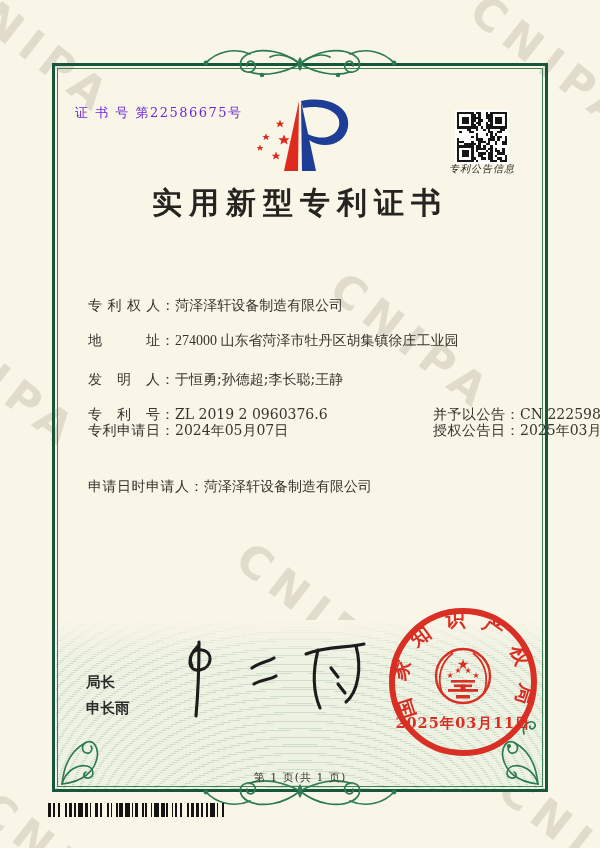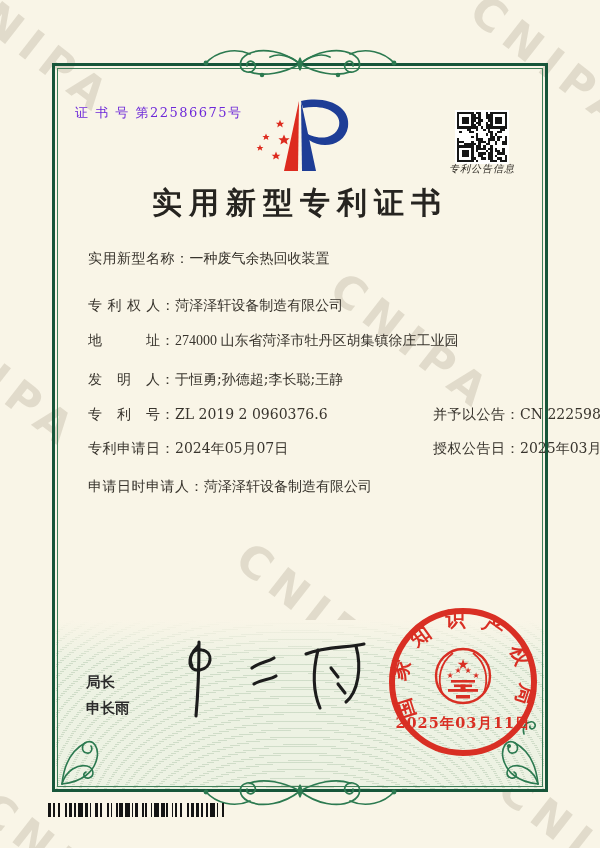--- a/index.html
+++ b/index.html
@@ -359,37 +359,34 @@
         <rect x="16" y="20" width="1" height="1" fill="#161616"></rect>
         <rect x="18" y="20" width="1" height="1" fill="#161616"></rect>
         <rect x="19" y="20" width="1" height="1" fill="#161616"></rect>
         <rect x="20" y="20" width="1" height="1" fill="#161616"></rect>
       </svg>
   </div>
   <div class="qr-label">专利公告信息</div>
 
   <div class="title">实用新型专利证书</div>
 
-  <div class="row" style="top:250px;">
-    <span class="lbl">实用新型名称：</span><span>一种废气余热回收装置</span>
-  </div>
   <div class="row" style="top:297px;">
     <span class="lbl">专 利 权 人：</span><span>菏泽泽轩设备制造有限公司</span>
   </div>
   <div class="row" style="top:332px;font-family:Liberation Serif, serif;">
     <span class="lbl">地　　　址：</span><span>274000 山东省菏泽市牡丹区胡集镇徐庄工业园</span>
   </div>
   <div class="row" style="top:371px;">
     <span class="lbl">发　明　人：</span><span>于恒勇;孙德超;李长聪;王静</span>
   </div>
   <div class="row" style="top:406px;width:470px;">
     <span class="lbl">专　利　号：</span><span>ZL 2019 2 0960376.6</span>
     <span class="col2"><span class="lbl">并予以公告：</span><span>CN 222598600 U</span></span>
   </div>
-  <div class="row" style="top:440px;width:470px;">
+  <div class="row" style="top:422px;width:470px;">
     <span class="lbl">专利申请日：</span><span>2024年05月07日</span>
     <span class="col2"><span class="lbl">授权公告日：</span><span>2025年03月11日</span></span>
   </div>
   <div class="row" style="top:478px;">
     <span class="lbl">申请日时申请人：</span><span>菏泽泽轩设备制造有限公司</span>
   </div>
 
 
   <div class="official">
     <div>局长</div>
@@ -430,20 +427,21 @@
       <rect x="-9" y="8.5" width="18" height="2.6" stroke="none"></rect>
       <rect x="-15" y="13" width="30" height="2.8" stroke="none"></rect>
       <rect x="-2.5" y="8.5" width="5" height="7" stroke="none"></rect>
       <path d="M-21,17 C-26,2 -23,-13 -10,-23" fill="none" stroke-width="1.8"></path>
       <path d="M21,17 C26,2 23,-13 10,-23" fill="none" stroke-width="1.8"></path>
       <rect x="-7" y="19" width="14" height="3.5" stroke="none"></rect>
     </g>
     <text x="80" y="126" font-size="14.5" font-weight="bold" fill="#d8251a" text-anchor="middle" letter-spacing="1" font-family="DejaVu Serif, Liberation Serif, serif">2025年03月11日</text>
   </svg>
 
+  <div class="footer">第 1 页(共 1 页)</div>
 
   <div class="barcode" id="barcode">
       <span class="b" style="width: 3.49515px;"></span>
       <span class="w" style="width: 1.74757px;"></span>
       <span class="b" style="width: 1.74757px;"></span>
       <span class="w" style="width: 3.49515px;"></span>
       <span class="b" style="width: 1.74757px;"></span>
       <span class="w" style="width: 5.24272px;"></span>
       <span class="b" style="width: 1.74757px;"></span>
       <span class="w" style="width: 1.74757px;"></span>

